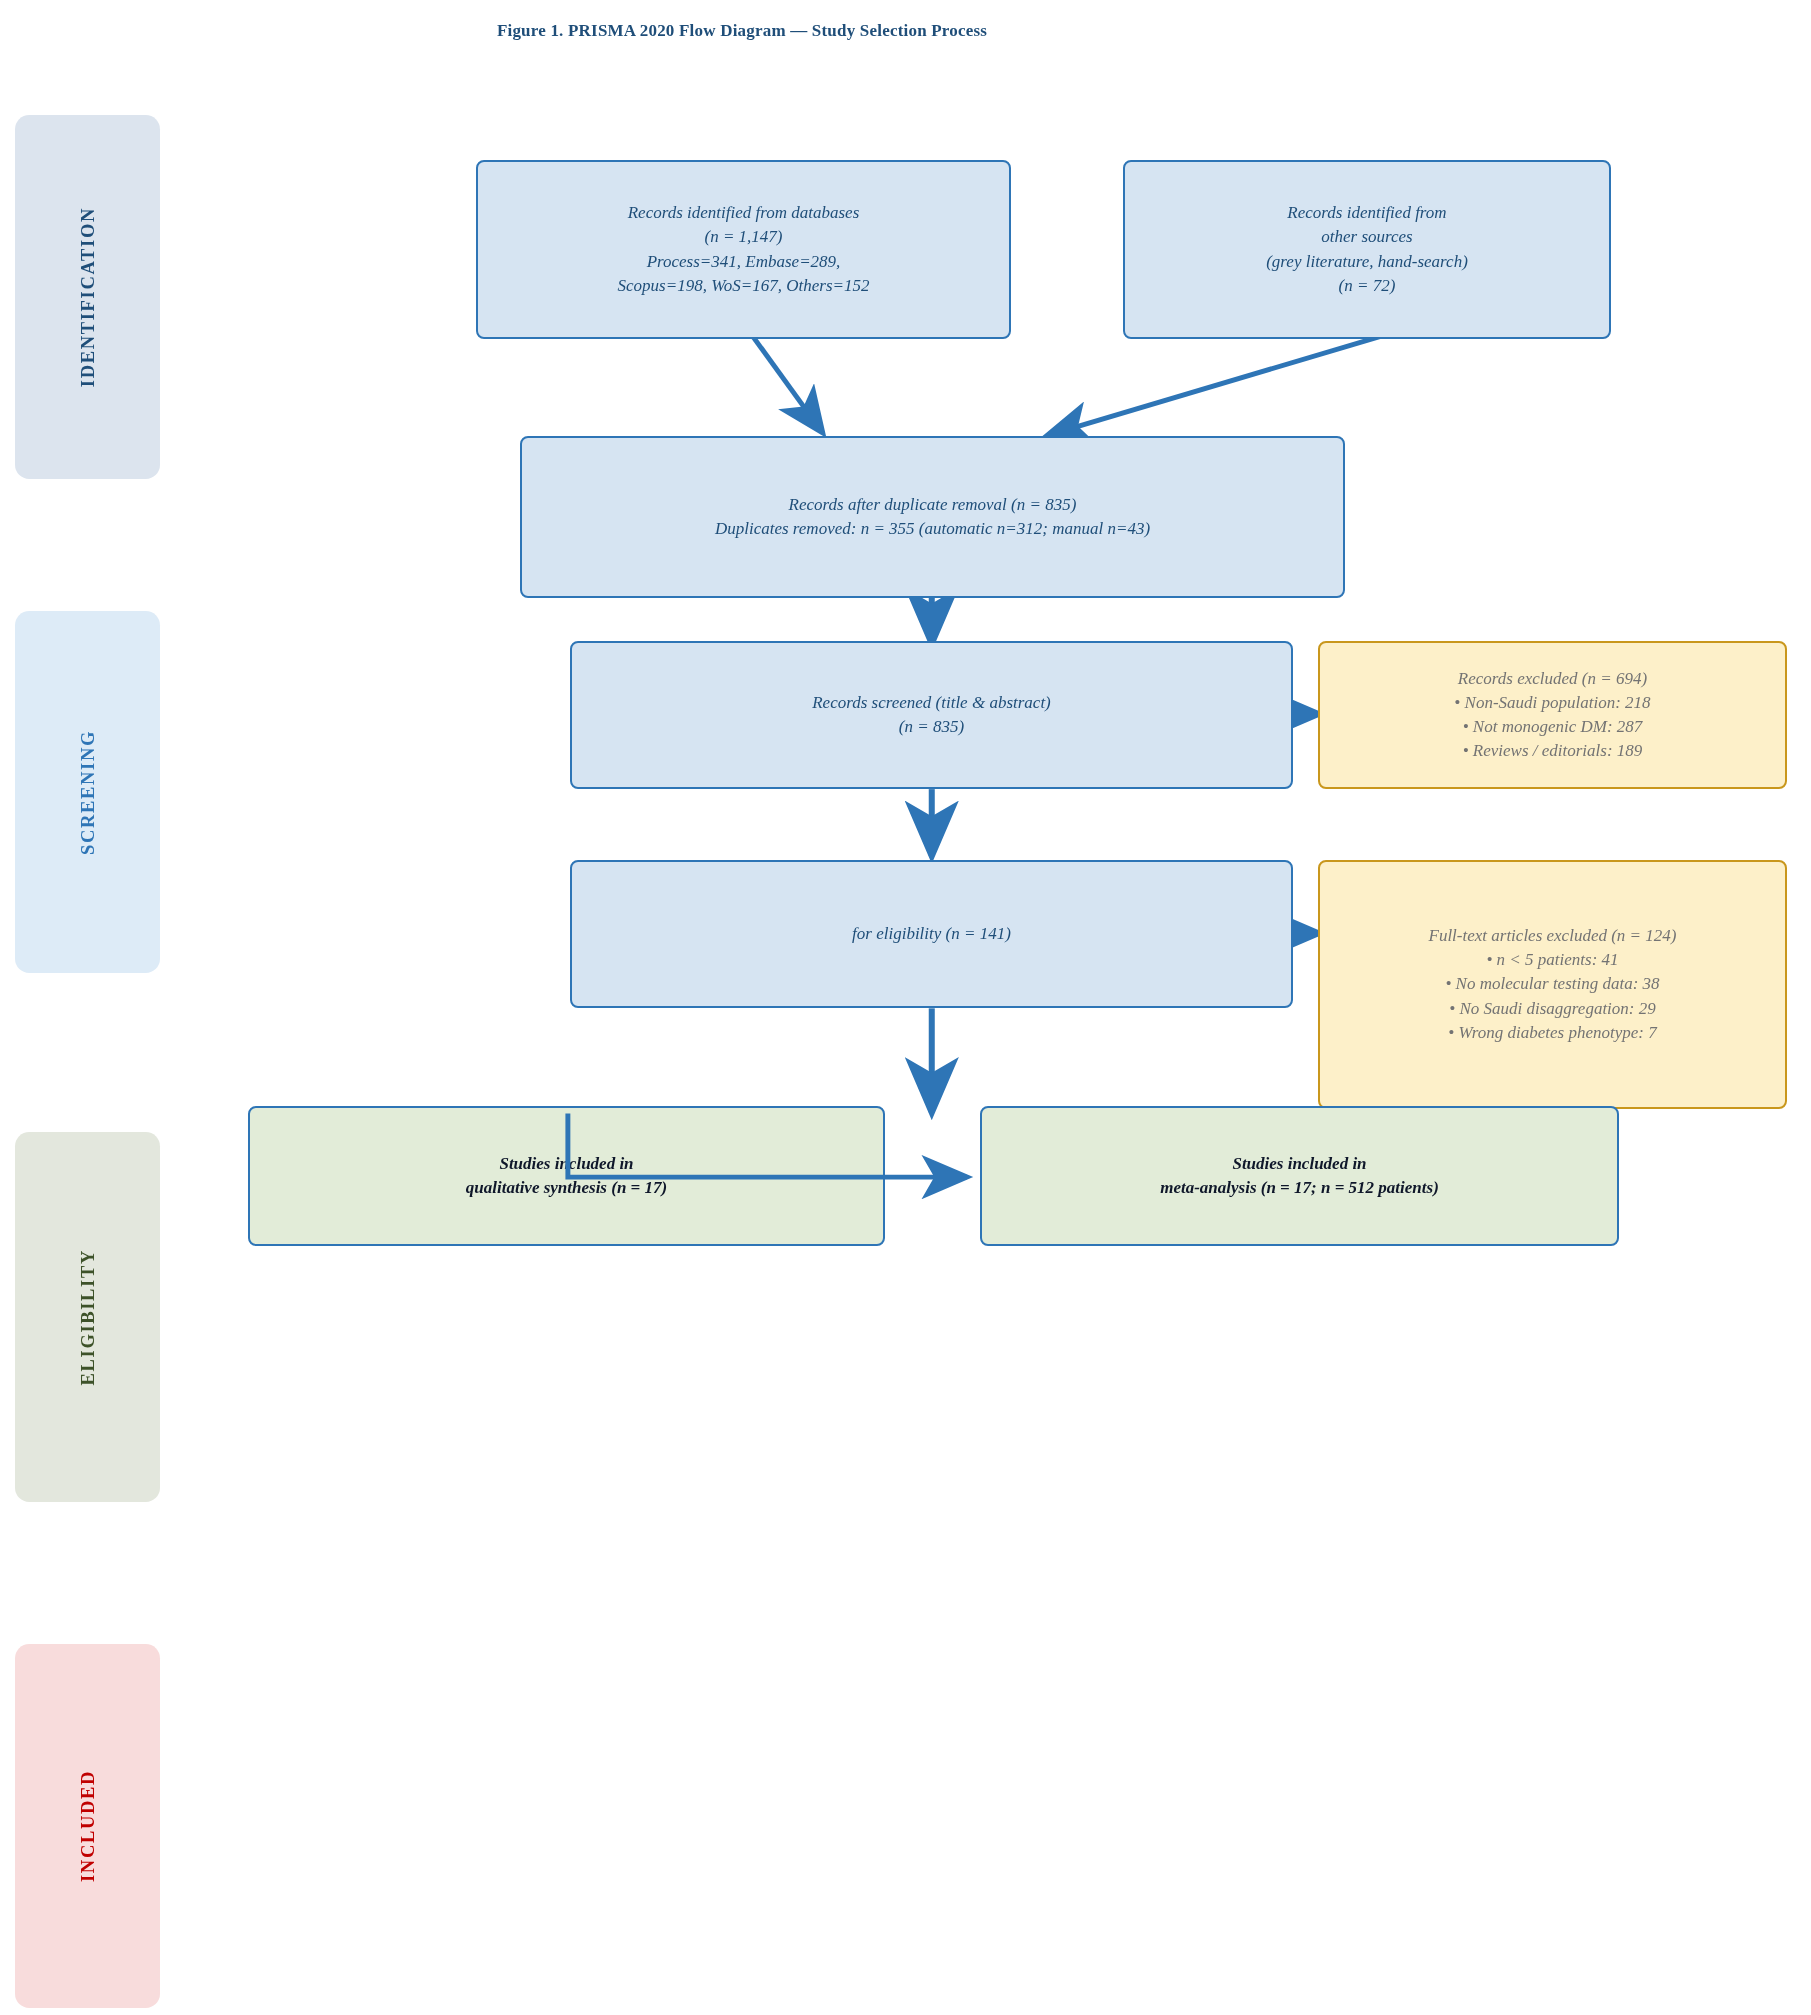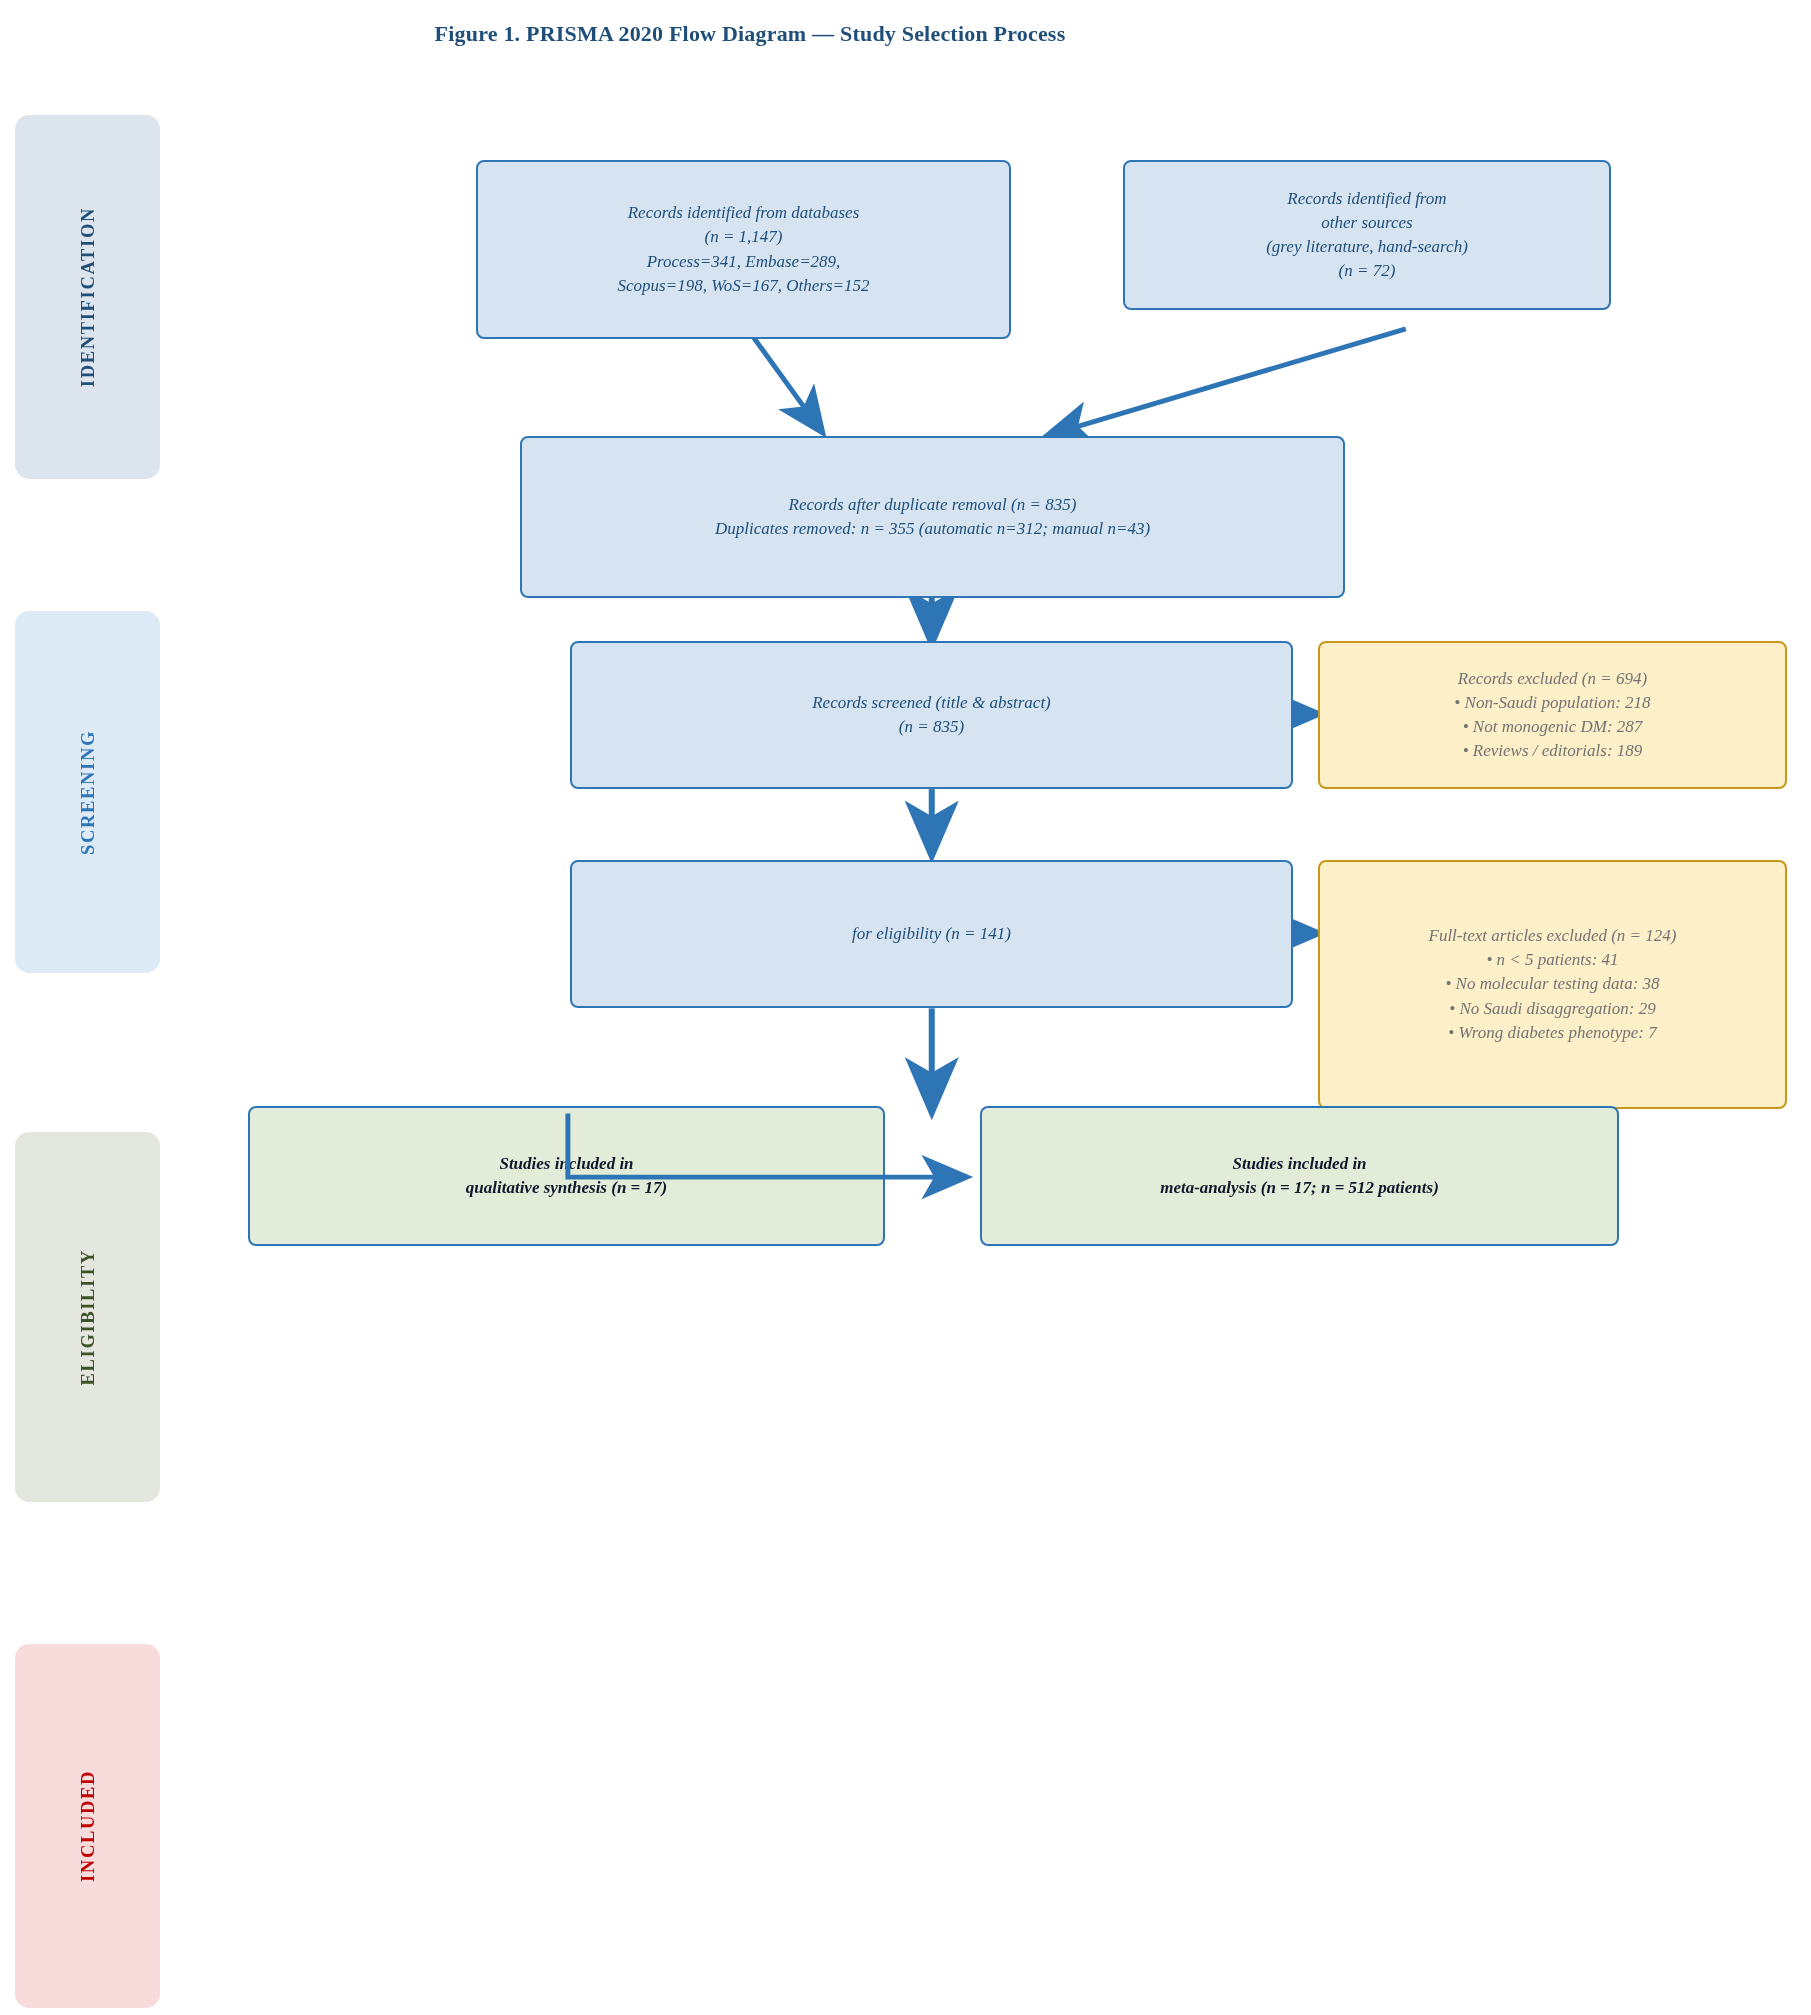--- a/index.html
+++ b/index.html
@@ -5,22 +5,22 @@
 <style>
   html,body{margin:0;padding:0;background:#ffffff;}
   body{
     font-family:"Liberation Serif","DejaVu Serif",serif;
     width:1812px;height:2015px;position:relative;overflow:hidden;
   }
   #stage{position:absolute;left:0;top:0;width:1812px;height:2015px;}
 
   
   .fig-title{
-    position:absolute;left:8px;top:21px;width:1484px;text-align:center;
-    font-size:22px;font-weight:bold;color:#1f4e79;letter-spacing:0.2px;
+    position:absolute;left:0;top:21px;width:1484px;text-align:center;
+    font-size:17px;font-weight:bold;color:#1f4e79;letter-spacing:0.2px;
     font-family:"Liberation Serif","DejaVu Serif",serif;
   }
 
   
   .stage-bar{
     position:absolute;border-radius:14.2px;
     display:flex;align-items:center;justify-content:center;
   }
   .stage-bar .vlabel{
     writing-mode:vertical-rl;transform:rotate(180deg);
@@ -100,21 +100,21 @@
 
   <div class="fbox box-blue" style="left:476px;top:160px;width:535px;height:179px;">
     <div class="btext">
       <div>Records identified from databases</div>
       <div>(n = 1,147)</div>
       <div>Process=341, Embase=289,</div>
       <div>Scopus=198, WoS=167, Others=152</div>
     </div>
   </div>
 
-  <div class="fbox box-blue" style="left:1123px;top:160px;width:488px;height:150px;">
+  <div class="fbox box-blue" style="left:1123px;top:160px;width:488px;height:179px;">
     <div class="btext">
       <div>Records identified from</div>
       <div>other sources</div>
       <div>(grey literature, hand-search)</div>
       <div>(n = 72)</div>
     </div>
   </div>
 
   <div class="fbox box-blue" style="left:520px;top:436px;width:825px;height:162px;">
     <div class="btext">

